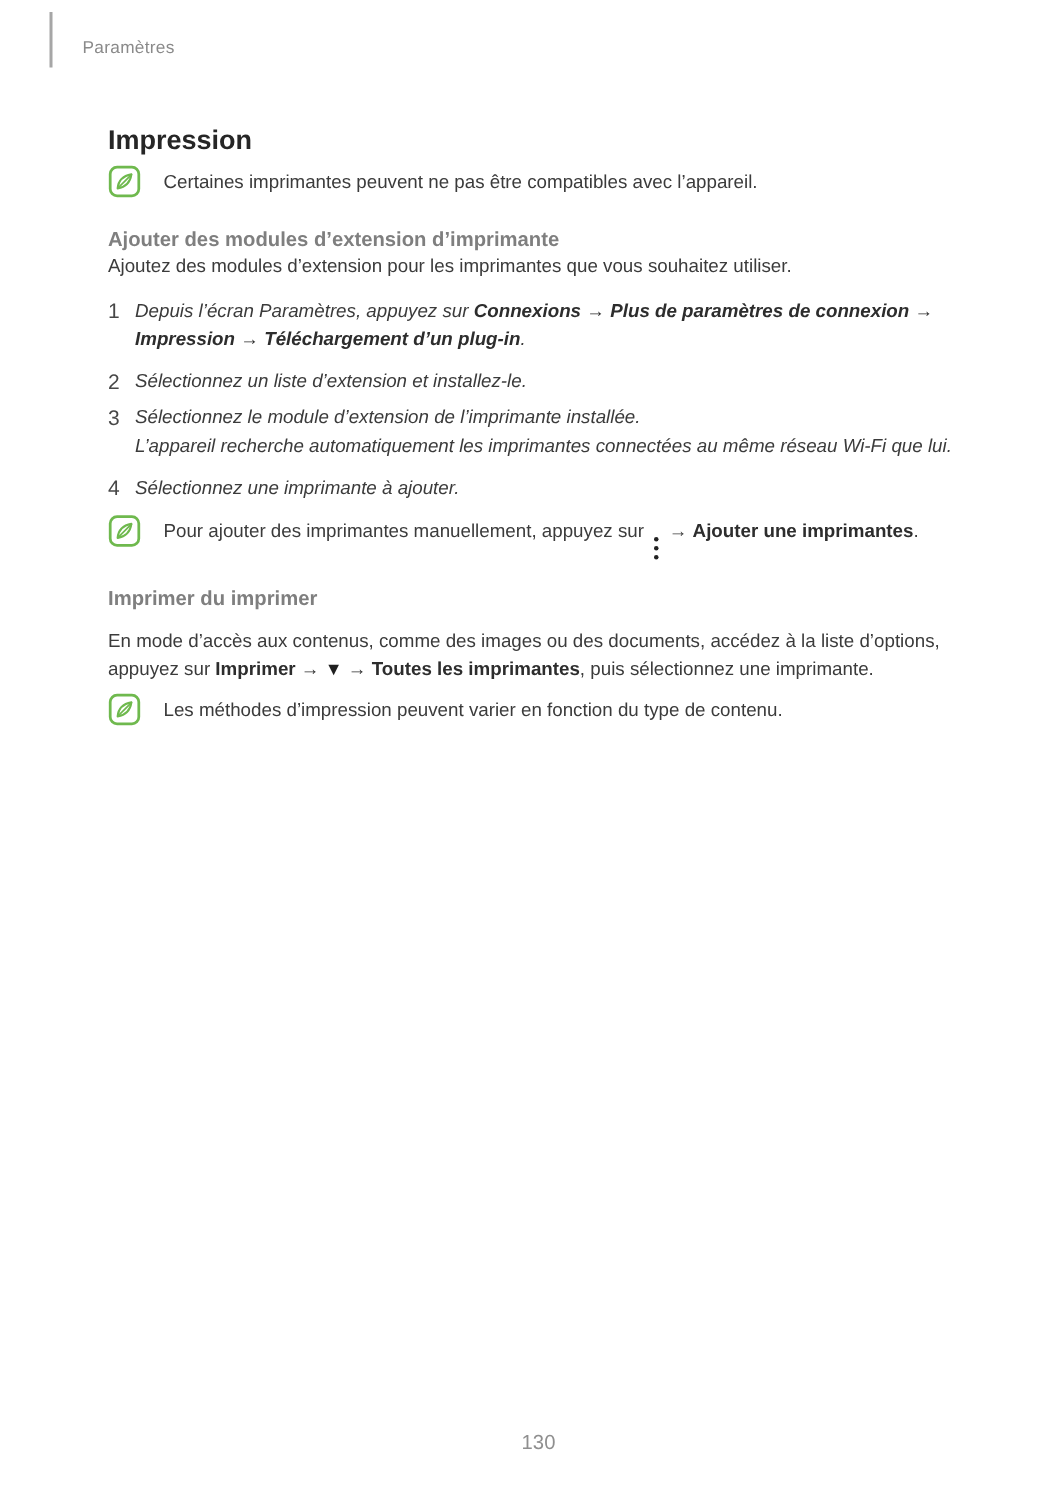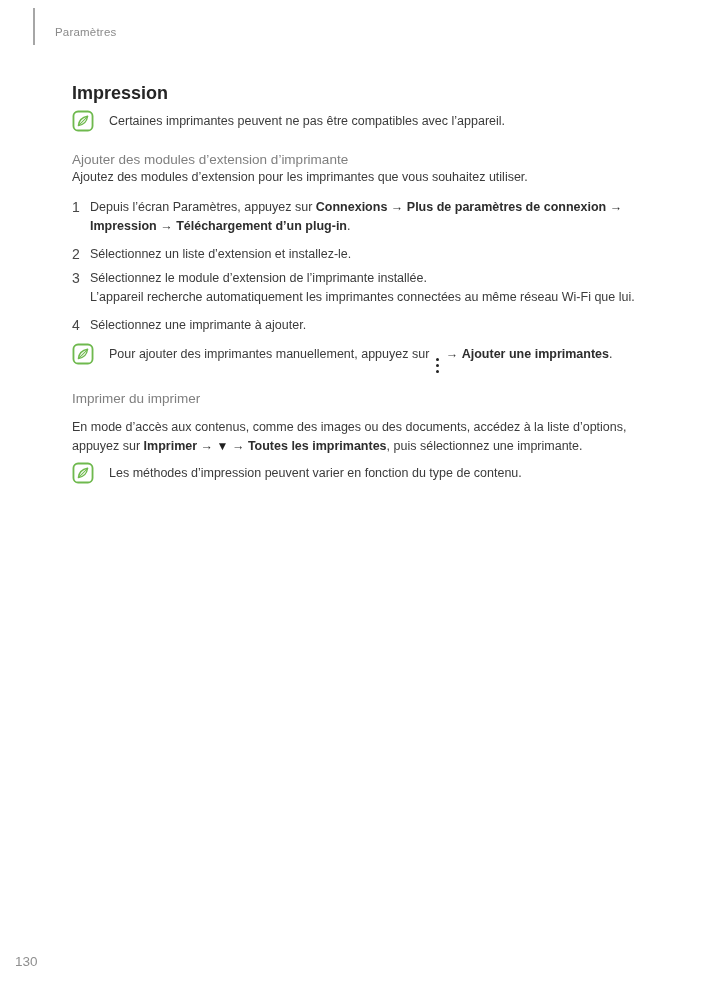--- a/index.html
+++ b/index.html
@@ -45,34 +45,34 @@
   p.body, .note-text, .step-body, .step-extra {
     margin: 0;
     font-size: 12.5px;
     line-height: 19px;
     color: #3b3b3b;
   }
   h2.subheading {
     margin: 0;
     font-size: 13.5px;
     line-height: 16px;
-    font-weight: normal;
+    font-weight: bold;
     color: #7f7f7f;
   }
   .note { display: flex; align-items: flex-start; }
   .note svg { flex: 0 0 auto; display: block; }
   .note .note-text { margin-left: 15px; padding-top: 2px; }
   .step { display: flex; align-items: flex-start; }
   .step-num {
     flex: 0 0 18px;
     font-size: 14px;
     line-height: 18px;
     color: #474747;
   }
-  .step-body { flex: 1; }
+  .step-body { flex: 1; font-style: italic; }
   .b { font-weight: bold; color: #2d2d2d; }
   .kebab {
     display: inline-flex;
     flex-direction: column;
     gap: 2.5px;
     margin: 0 3px;
     vertical-align: -3px;
   }
   .kebab i {
     display: block;
@@ -84,21 +84,21 @@
   .tri {
     font-size: 12px;
     color: #1f1f1f;
     font-style: normal;
   }
   .footer {
     position: absolute;
     left: 15px;
     right: 0;
     top: 954px;
-    text-align: left;
+    text-align: center;
     font-size: 13.5px;
     color: #8f8f8f;
   }
 </style>
 </head>
 <body>
 
 <div class="page">
 
   <div class="header-rule"></div>

